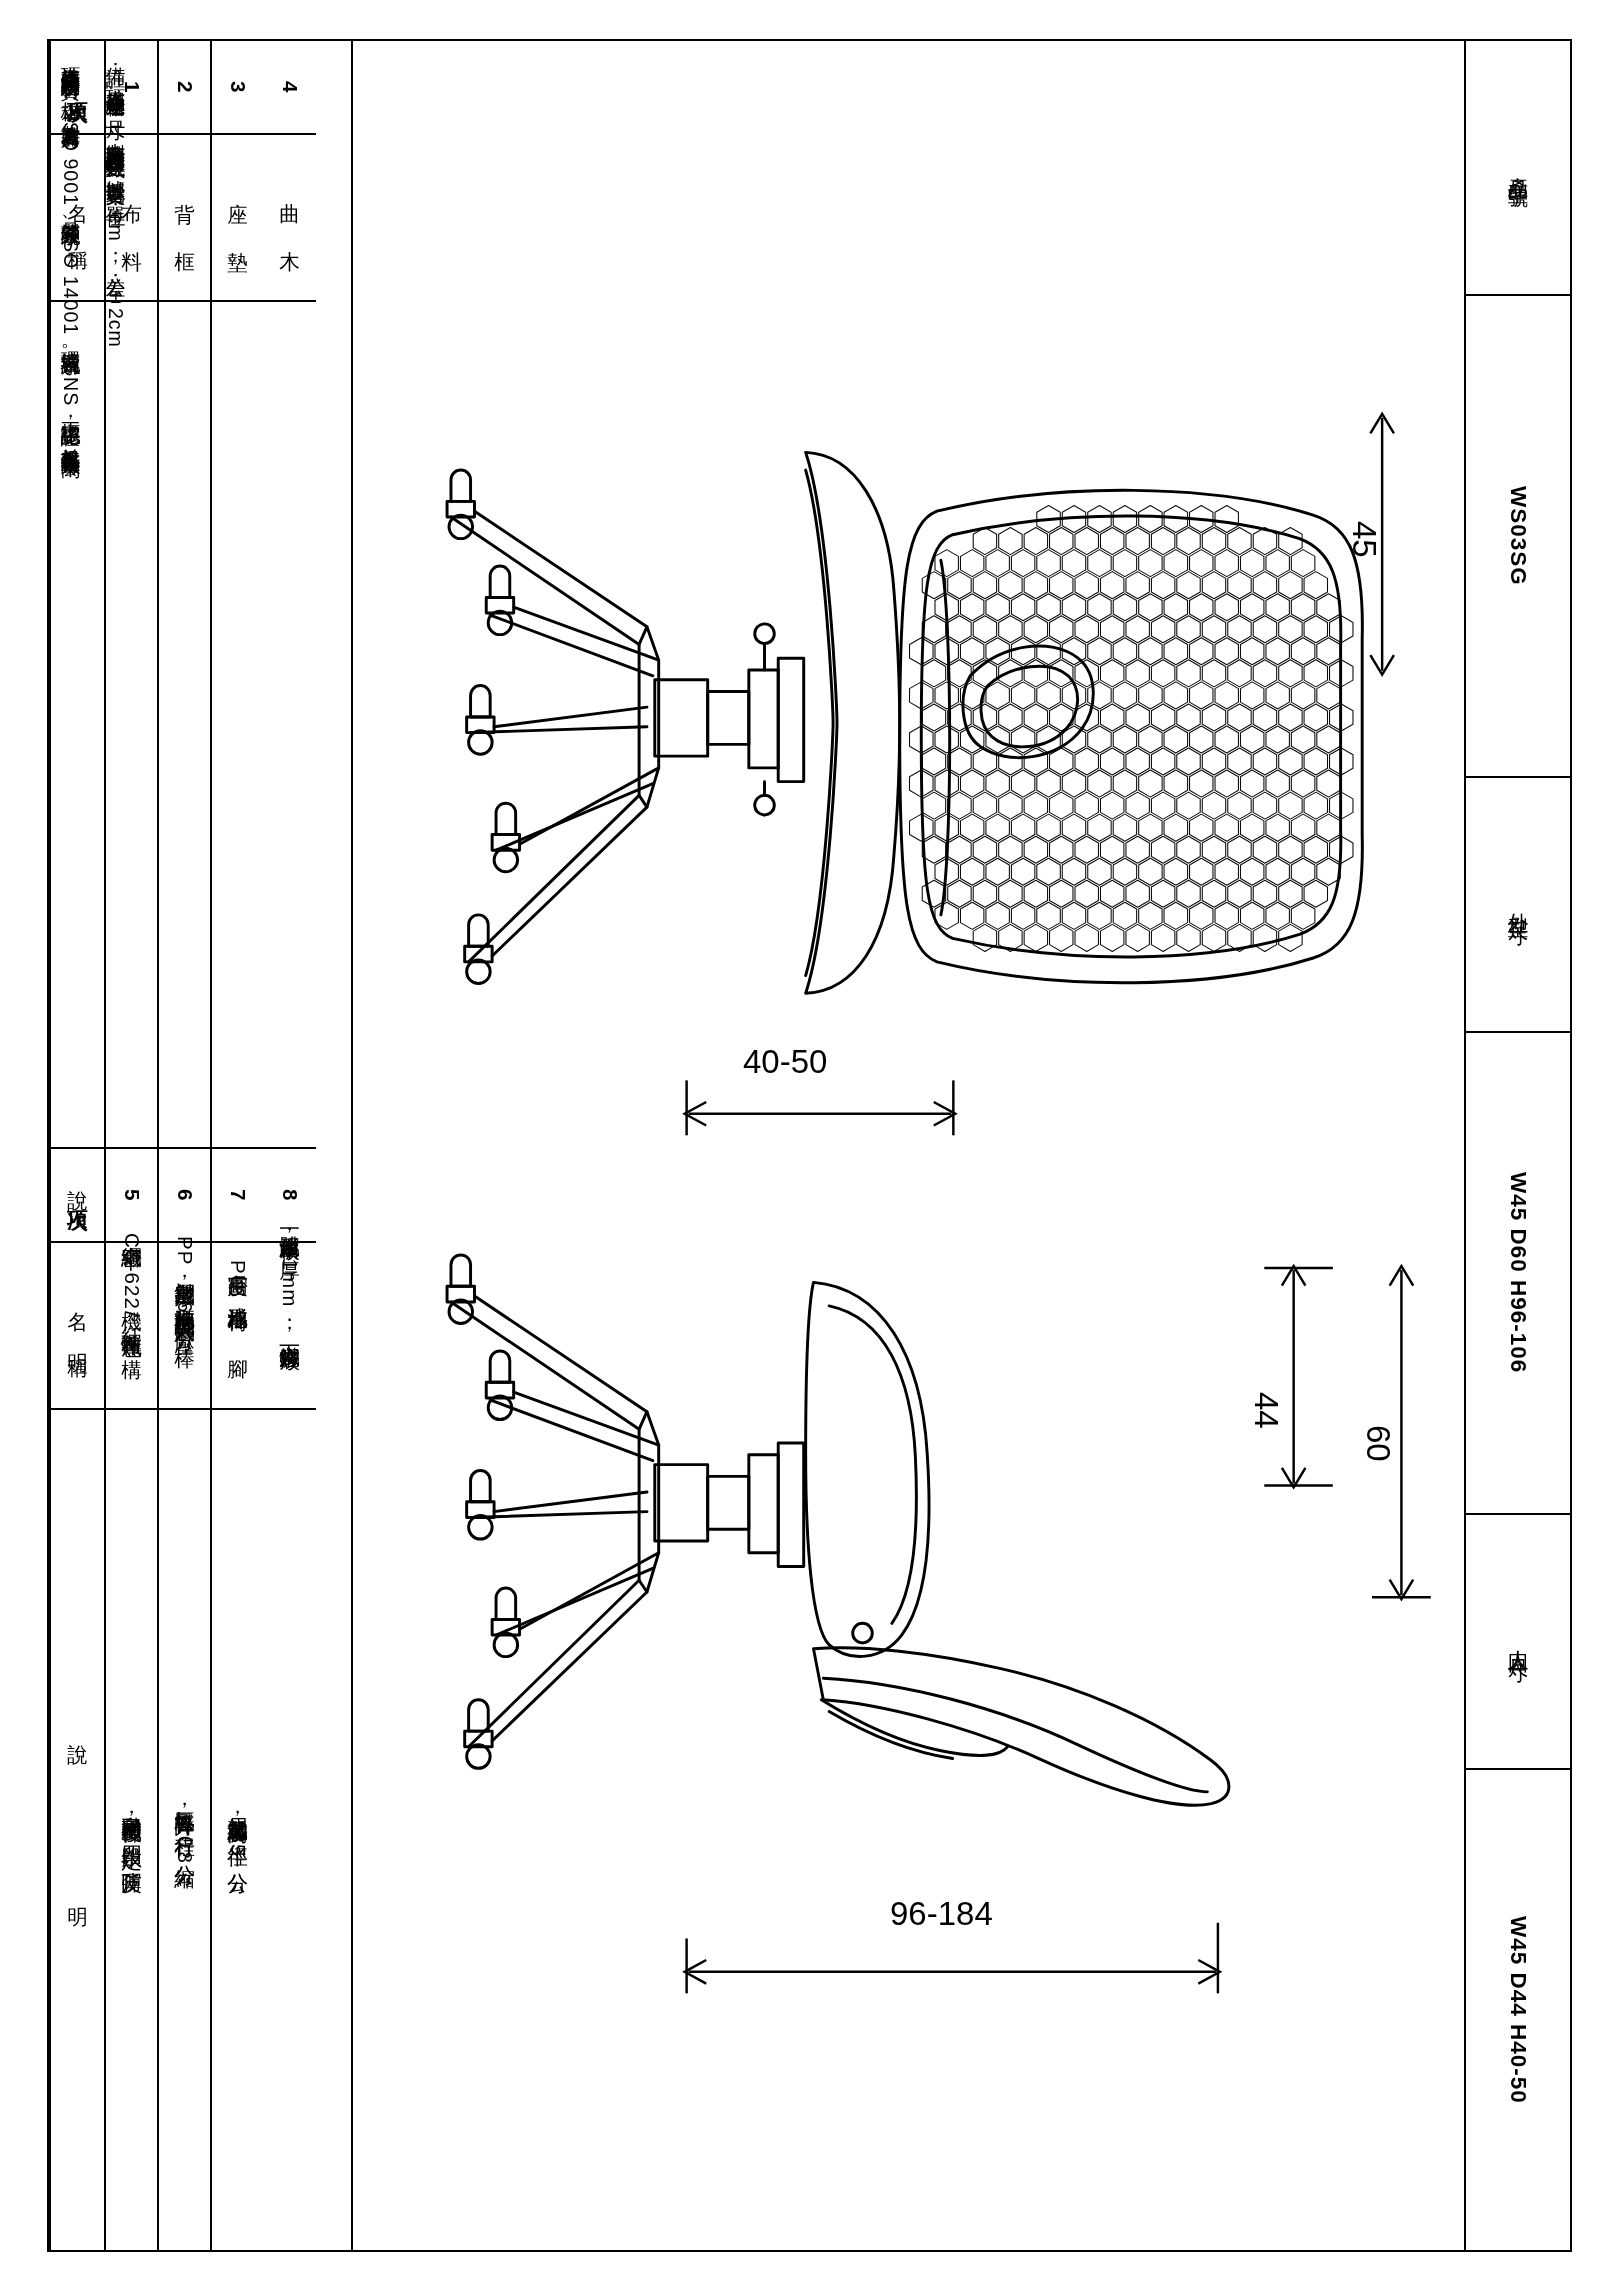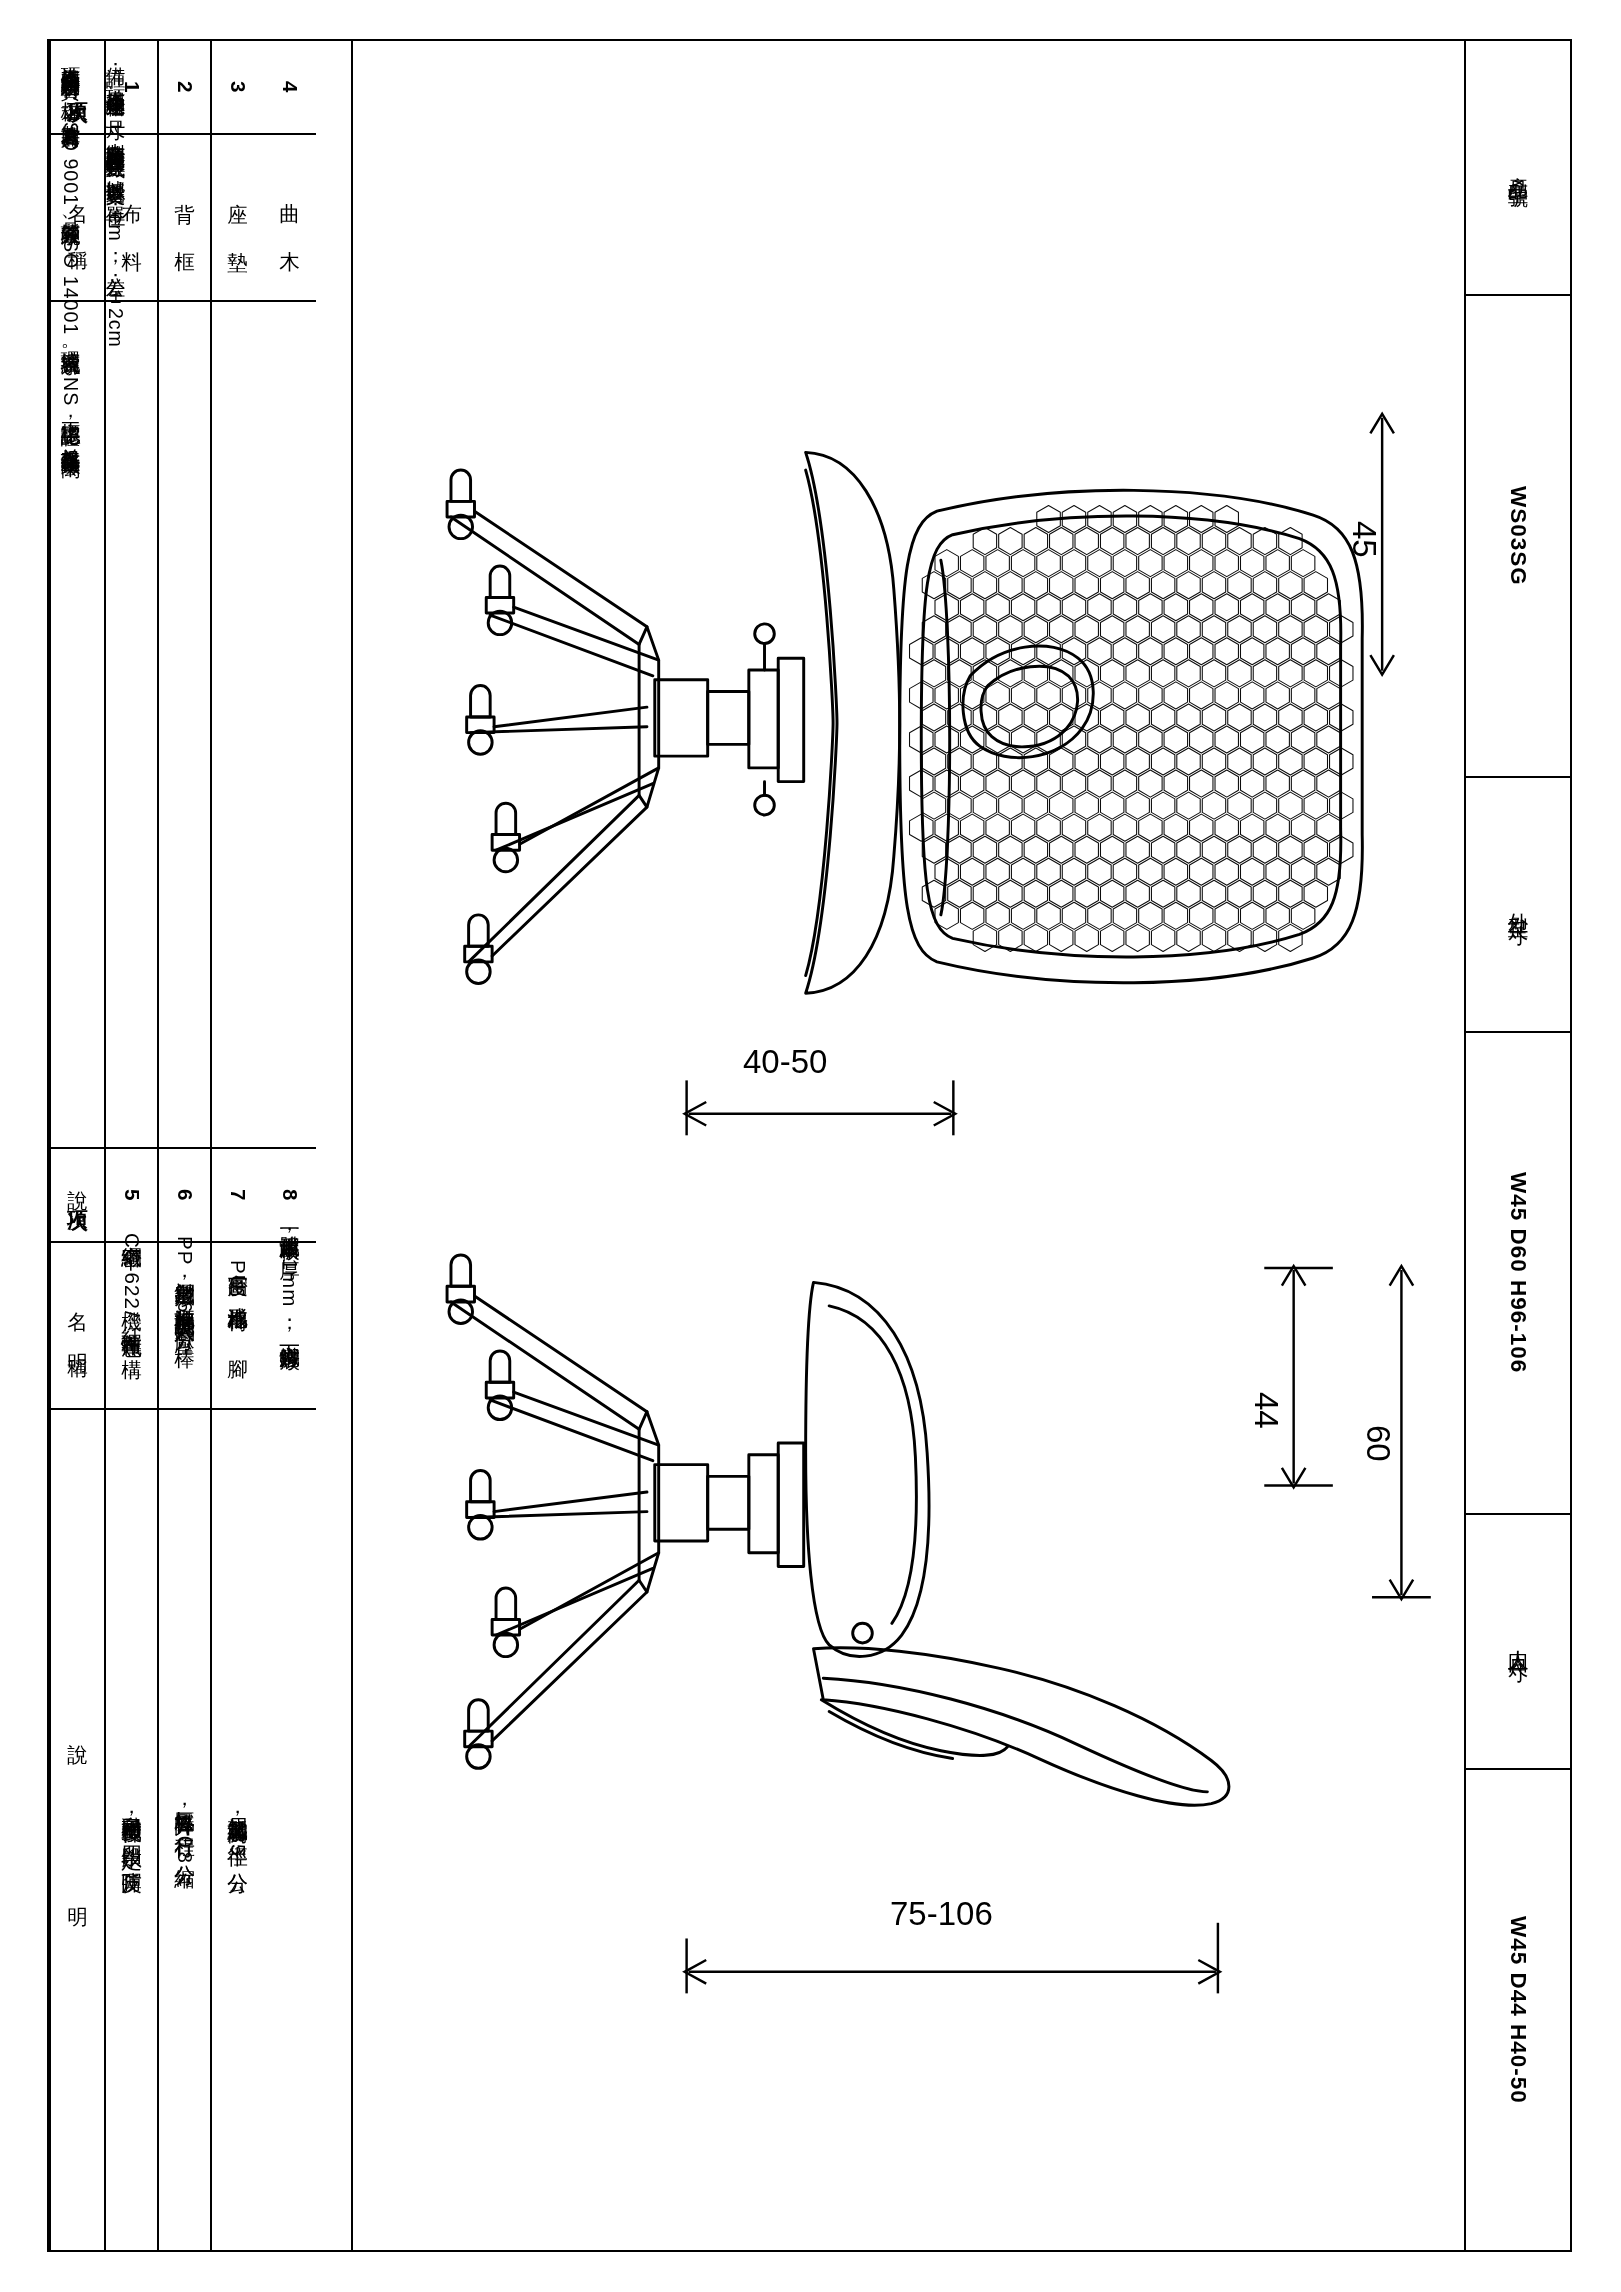--- a/index.html
+++ b/index.html
@@ -857,17 +857,17 @@
 
     <svg width="745" height="118" viewBox="0 0 760 120" style="position:absolute;left:314px;top:1862px;">
       <g stroke="#000" stroke-width="2.5" fill="none">
         <path d="M22 70 L560 70"></path>
         <path d="M40 58 L18 70 L40 82"></path>
         <path d="M542 58 L564 70 L542 82"></path>
         <path d="M20 36 L20 92"></path>
         <path d="M562 20 L562 92"></path>
       </g>
     </svg>
-    <div class="dim-text" style="left:537px; top:1854px;">75-106</div>
+    <div class="dim-text" style="left:537px; top:1854px;">96-184</div>
 
   </div>
 </div>
 
 
 </body></html>

